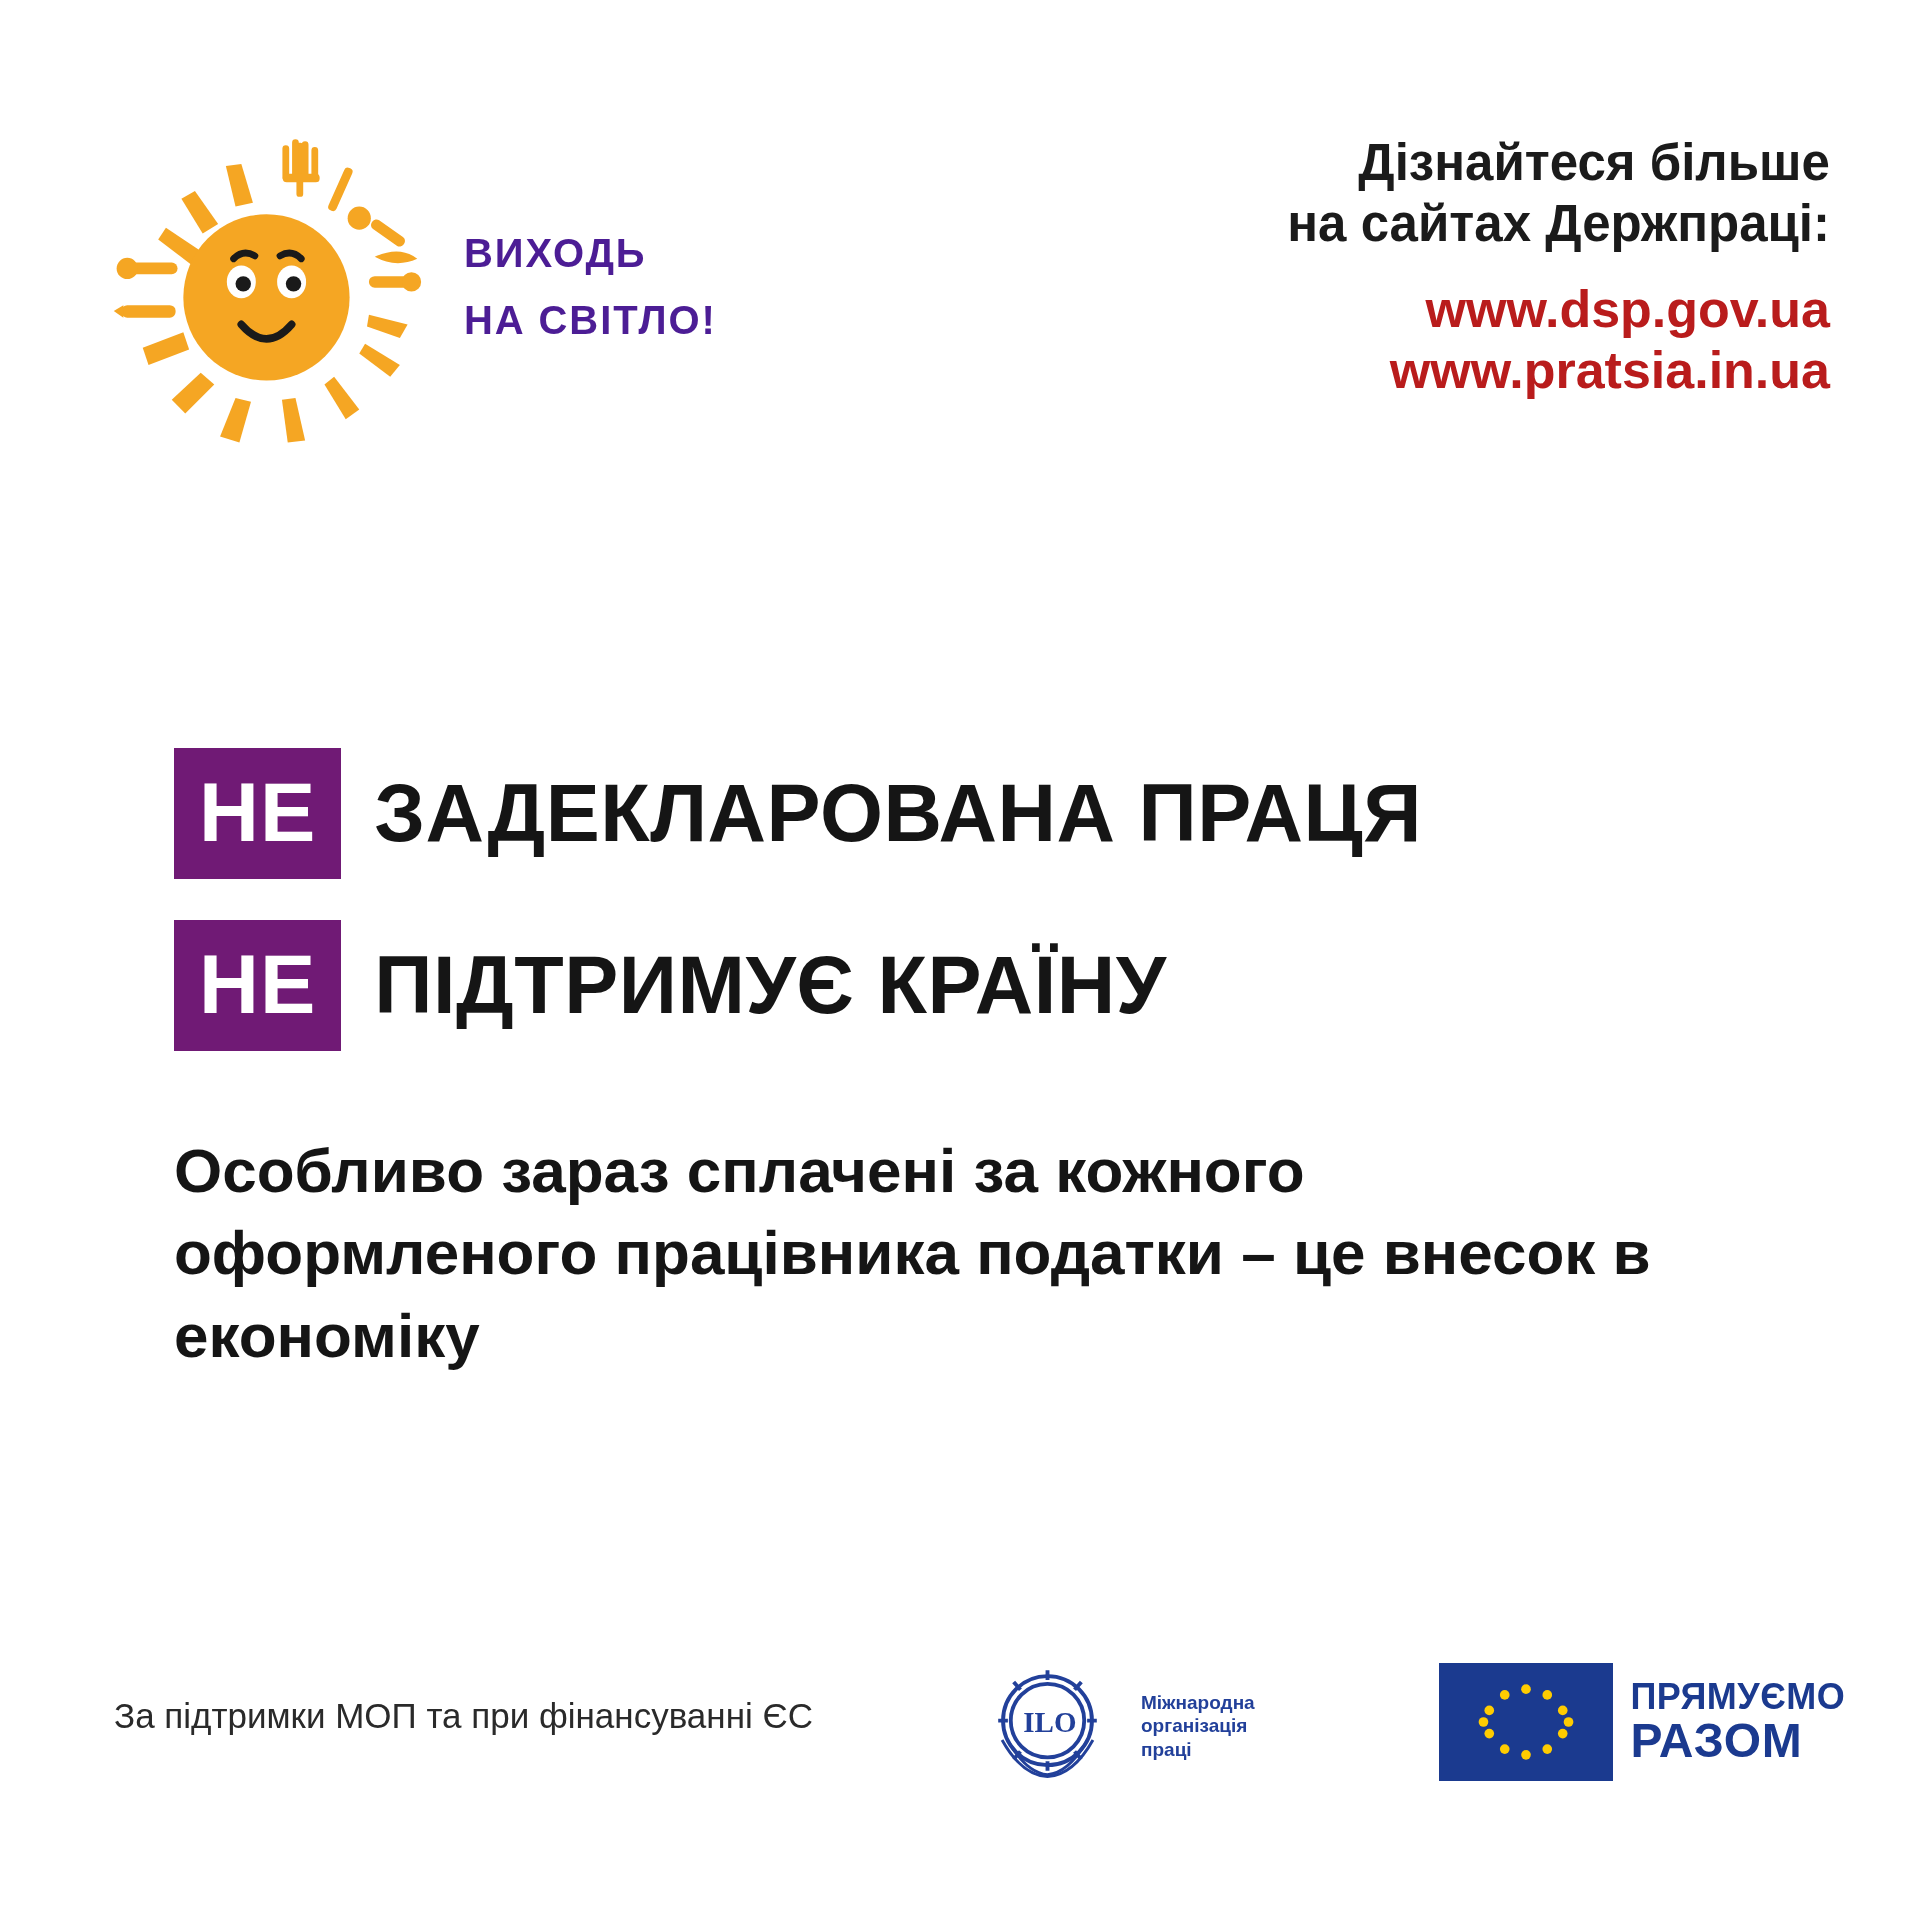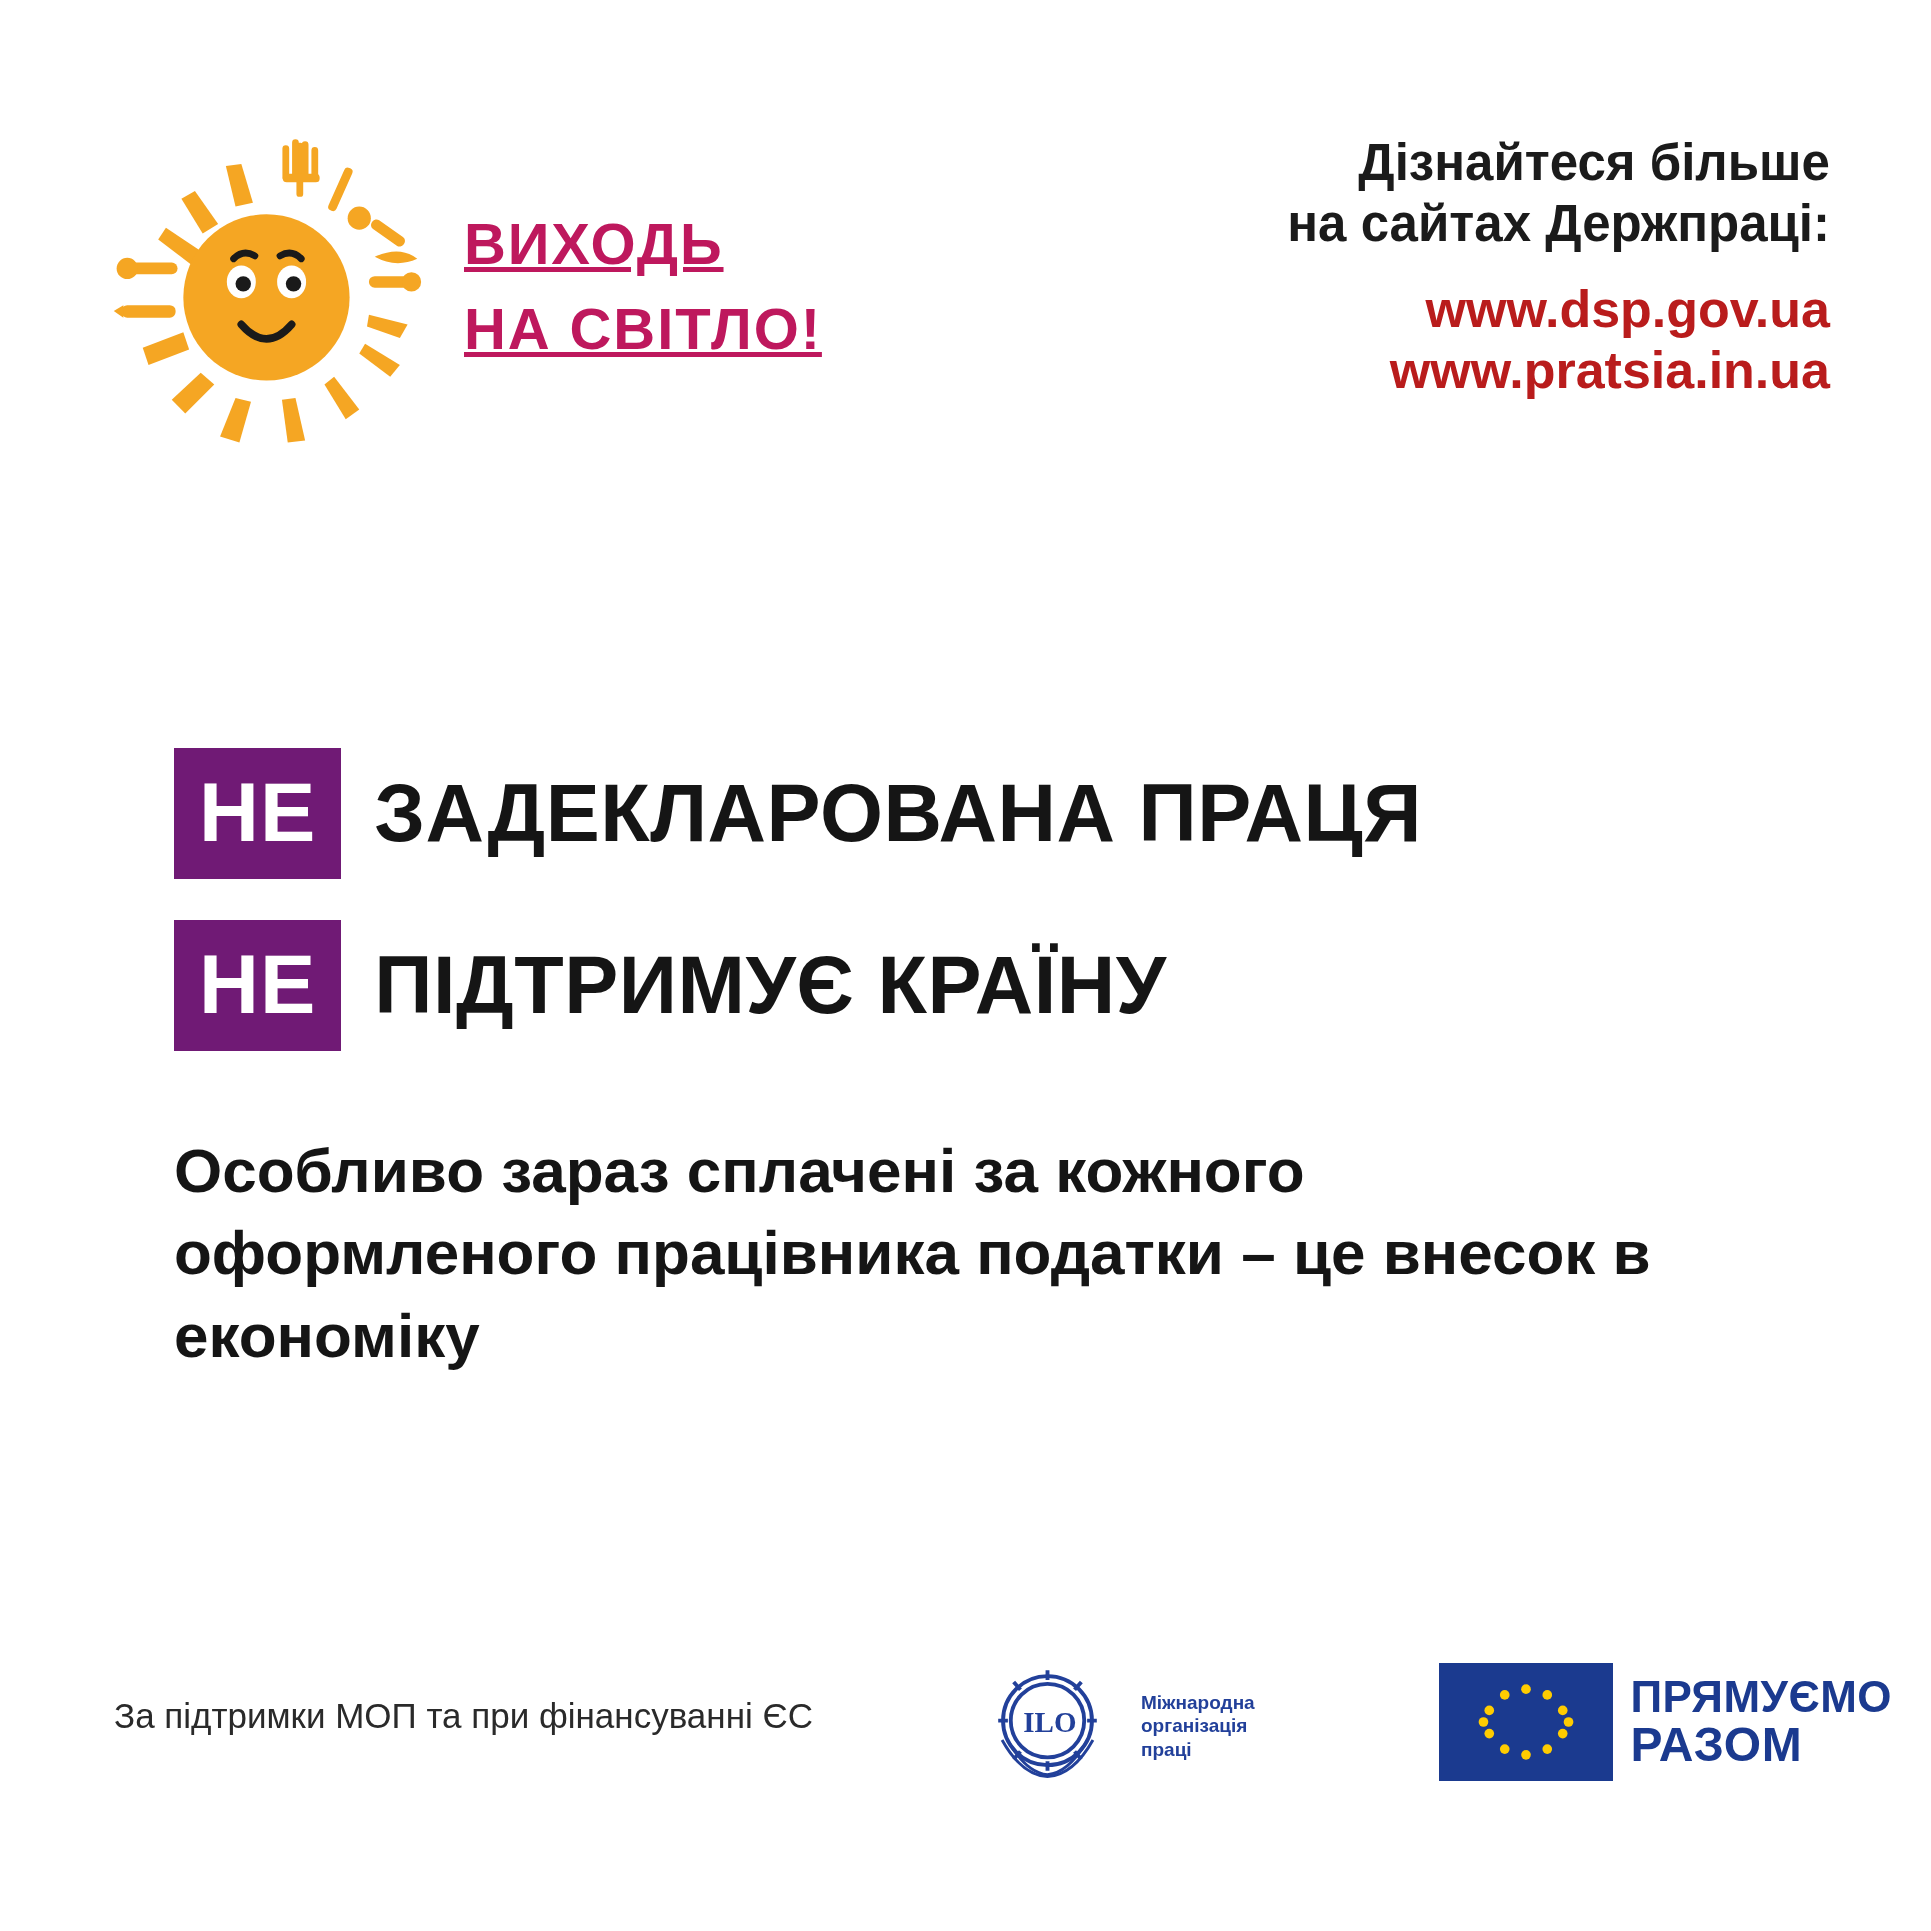--- a/index.html
+++ b/index.html
@@ -39,27 +39,26 @@
     position: relative;
     flex: 0 0 319px;
   }
   .brand-text {
     display: flex;
     flex-direction: column;
     gap: 27px;
     padding-bottom: 17.4px;
   }
   .brand-text .line {
-    font-size: 58px;
+    font-size: 40px;
     font-weight: bold;
     letter-spacing: 1.9px;
-    color: #be185d;
+    color: #4c1d95;
     line-height: 1;
     white-space: nowrap;
-    text-decoration: underline;
   }
 
   .header-right {
     position: absolute;
     right: 101px;
     top: 17.4px;
     text-align: right;
   }
   .header-right .hr-line {
     font-size: 51px;
@@ -163,21 +162,21 @@
     background: #1b3a8f;
     position: relative;
   }
   .eu-caption {
     margin-left: 17.4px;
     display: flex;
     flex-direction: column;
     justify-content: center;
   }
   .eu-caption .c1 {
-    font-size: 44px;
+    font-size: 36px;
     font-weight: bold;
     color: #1b3a8f;
     letter-spacing: 0.5px;
     line-height: 1.05;
   }
   .eu-caption .c2 {
     font-size: 48px;
     font-weight: bold;
     color: #1b3a8f;
     letter-spacing: 0.5px;

